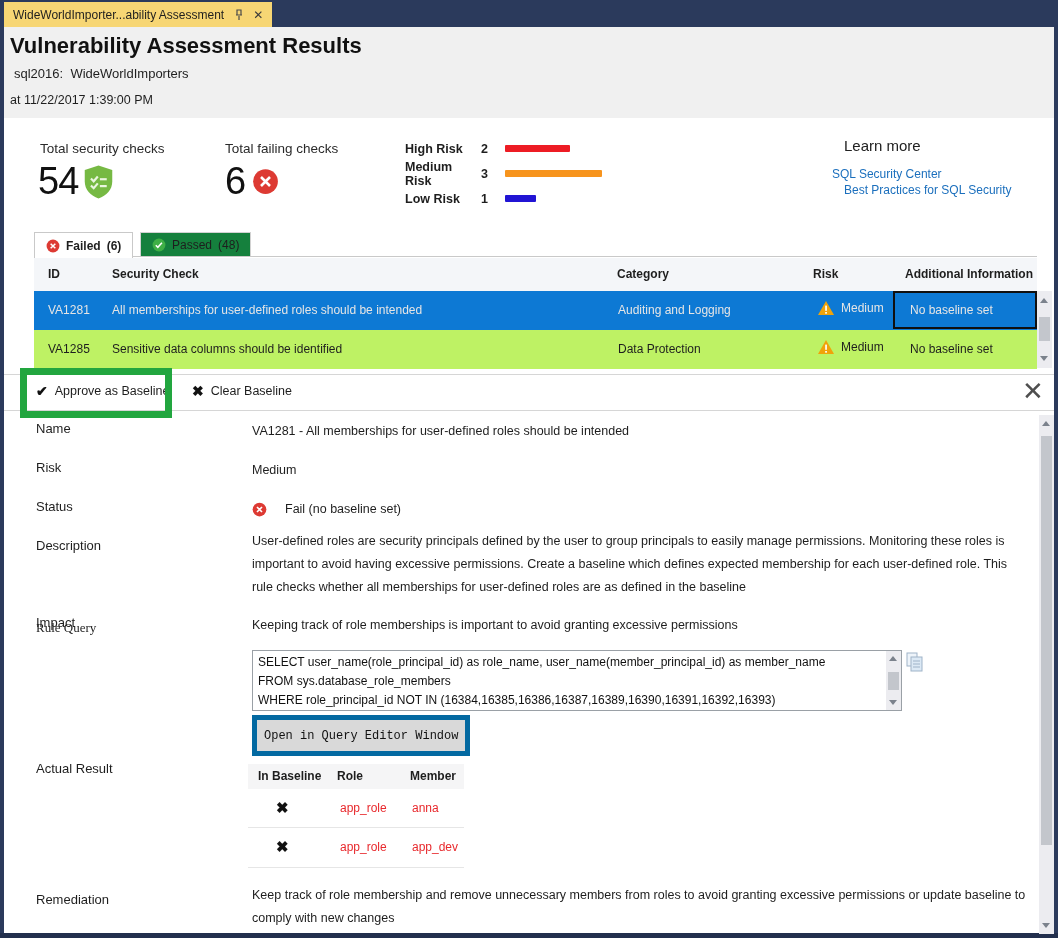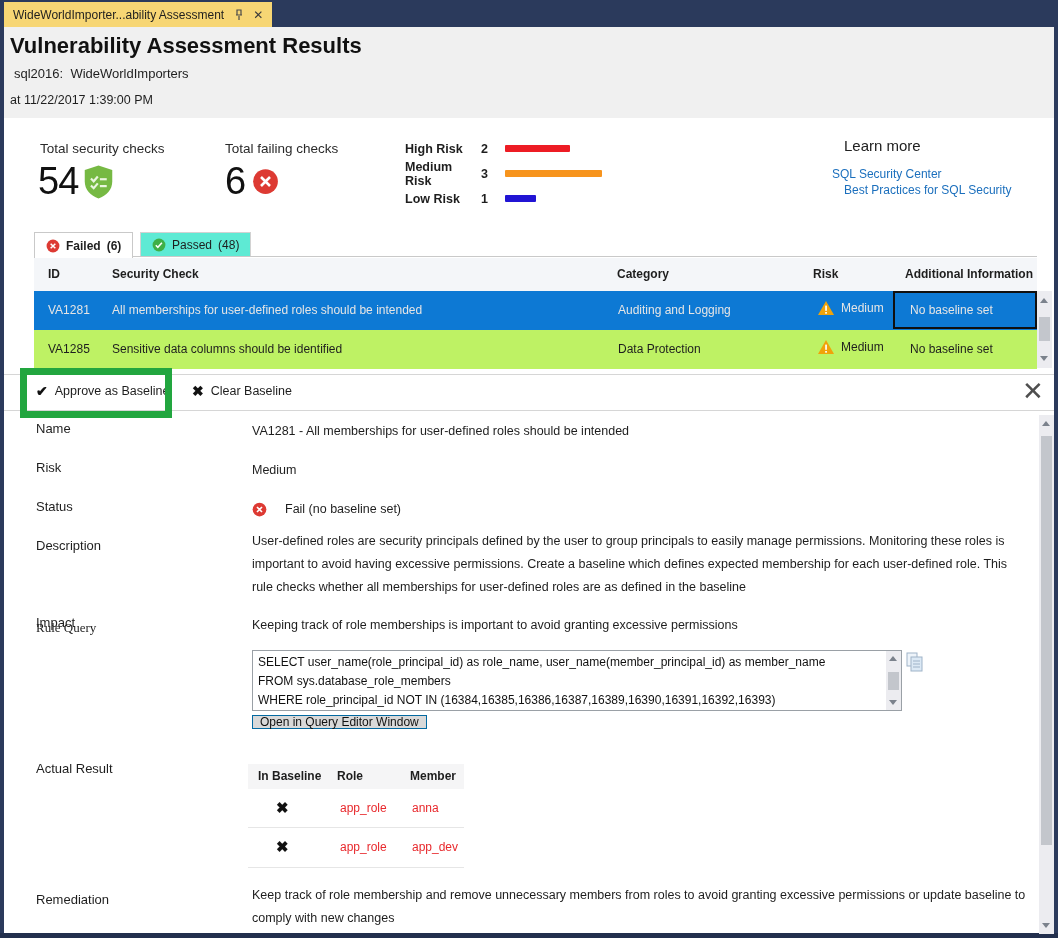--- a/index.html
+++ b/index.html
@@ -29,21 +29,21 @@
   .stat-num{font-size:38px;font-weight:300;color:#111;letter-spacing:-1px;}
   .risk-row{display:flex;align-items:center;height:25px;}
   .risk-label{font-size:12.5px;font-weight:bold;width:76px;}
   .risk-count{font-size:12.5px;font-weight:bold;width:24px;}
   .risk-bar{height:7px;border-radius:1px;}
   .learn-title{font-size:15px;color:#222;}
   .learn-link{font-size:12px;color:#1b6fbd;cursor:pointer;line-height:17px;}
   
   .rtab{display:flex;align-items:center;gap:6px;font-size:12px;padding:0 11px;cursor:pointer;}
   .rtab-active{background:#fff;border:1px solid #c9c9c9;border-bottom:none;height:25px;font-weight:bold;z-index:3;}
-  .rtab-idle{background:#5eead4;border:1px solid #d2d2d2;border-bottom:none;height:24px;text-align:center;}
+  .rtab-idle{background:#15803d;border:1px solid #d2d2d2;border-bottom:none;height:24px;text-align:center;}
   .tabstrip-line{left:34px;top:256px;width:1003px;height:1px;background:#c9c9c9;z-index:1;}
   
   .grid-header{left:34px;top:258px;width:1003px;height:33px;background:#f4f6f9;border-bottom:1px solid #dde1e7;}
   .gh{position:absolute;top:9px;font-size:12px;font-weight:bold;color:#1e1e1e;}
   .grid-row{left:34px;width:1003px;height:39px;font-size:12px;}
   .row-sel{background:#0d79d4;color:#e5e5e5;}
   .row-norm{background:#bef264;color:#1e1e1e;}
   .gc{position:absolute;top:12px;}
   .risk-cell{display:flex;align-items:center;gap:7px;top:10px;}
   .focus-cell{left:859px;top:0;width:144px;height:38px;border:2px solid #101010;box-sizing:border-box;}
@@ -57,22 +57,22 @@
   .tool-line{left:4px;width:1050px;height:1px;background:#d6d6d6;}
   .tool-btn{display:flex;align-items:center;gap:7px;font-size:12.5px;color:#1e1e1e;cursor:pointer;}
   .glyph{font-size:14px;font-weight:bold;color:#111;line-height:1;}
   .green-box{left:20px;top:368px;width:152px;height:50px;border:7px solid #22a63f;box-sizing:border-box;z-index:6;pointer-events:none;}
   .pane-close{left:1022px;top:378px;font-size:26px;font-weight:300;color:#4f4f4f;cursor:pointer;line-height:1;}
   
   .dlabel{font-size:13px;color:#1e1e1e;}
   .dvalue{font-size:12.5px;color:#1e1e1e;line-height:23px;}
   .query-box{left:252px;top:650px;width:650px;height:61px;border:1px solid #9aa0a6;box-sizing:border-box;background:#fff;}
   .query-text{position:absolute;left:5px;top:2px;right:18px;font-size:12px;line-height:19px;white-space:pre;overflow:hidden;color:#111;}
-  .open-btn{left:252px;top:715px;height:14px;background:#d9d9d9;border:1px solid #0369a1;font-size:12px;color:#111;
-    display:flex;align-items:center;padding:0 7px;cursor:pointer;font-family:Liberation Sans, sans-serif;}
+  .open-btn{left:252px;top:715px;height:41px;background:#d9d9d9;border:5px solid #0369a1;font-size:12px;color:#111;
+    display:flex;align-items:center;padding:0 7px;cursor:pointer;font-family:Liberation Mono, monospace;}
   .ar-header{left:248px;top:764px;width:216px;height:25px;background:#f5f5f6;}
   .arh{position:absolute;top:5px;font-size:12px;font-weight:bold;color:#1e1e1e;}
   .ar-x{font-size:15px;font-weight:bold;color:#111;}
   .ar-red{font-size:12px;color:#e8292d;}
   .ar-sep{left:248px;width:216px;height:1px;background:#e6e6e6;}
   svg{display:block;}
 </style>
 </head>
 <body>
 

